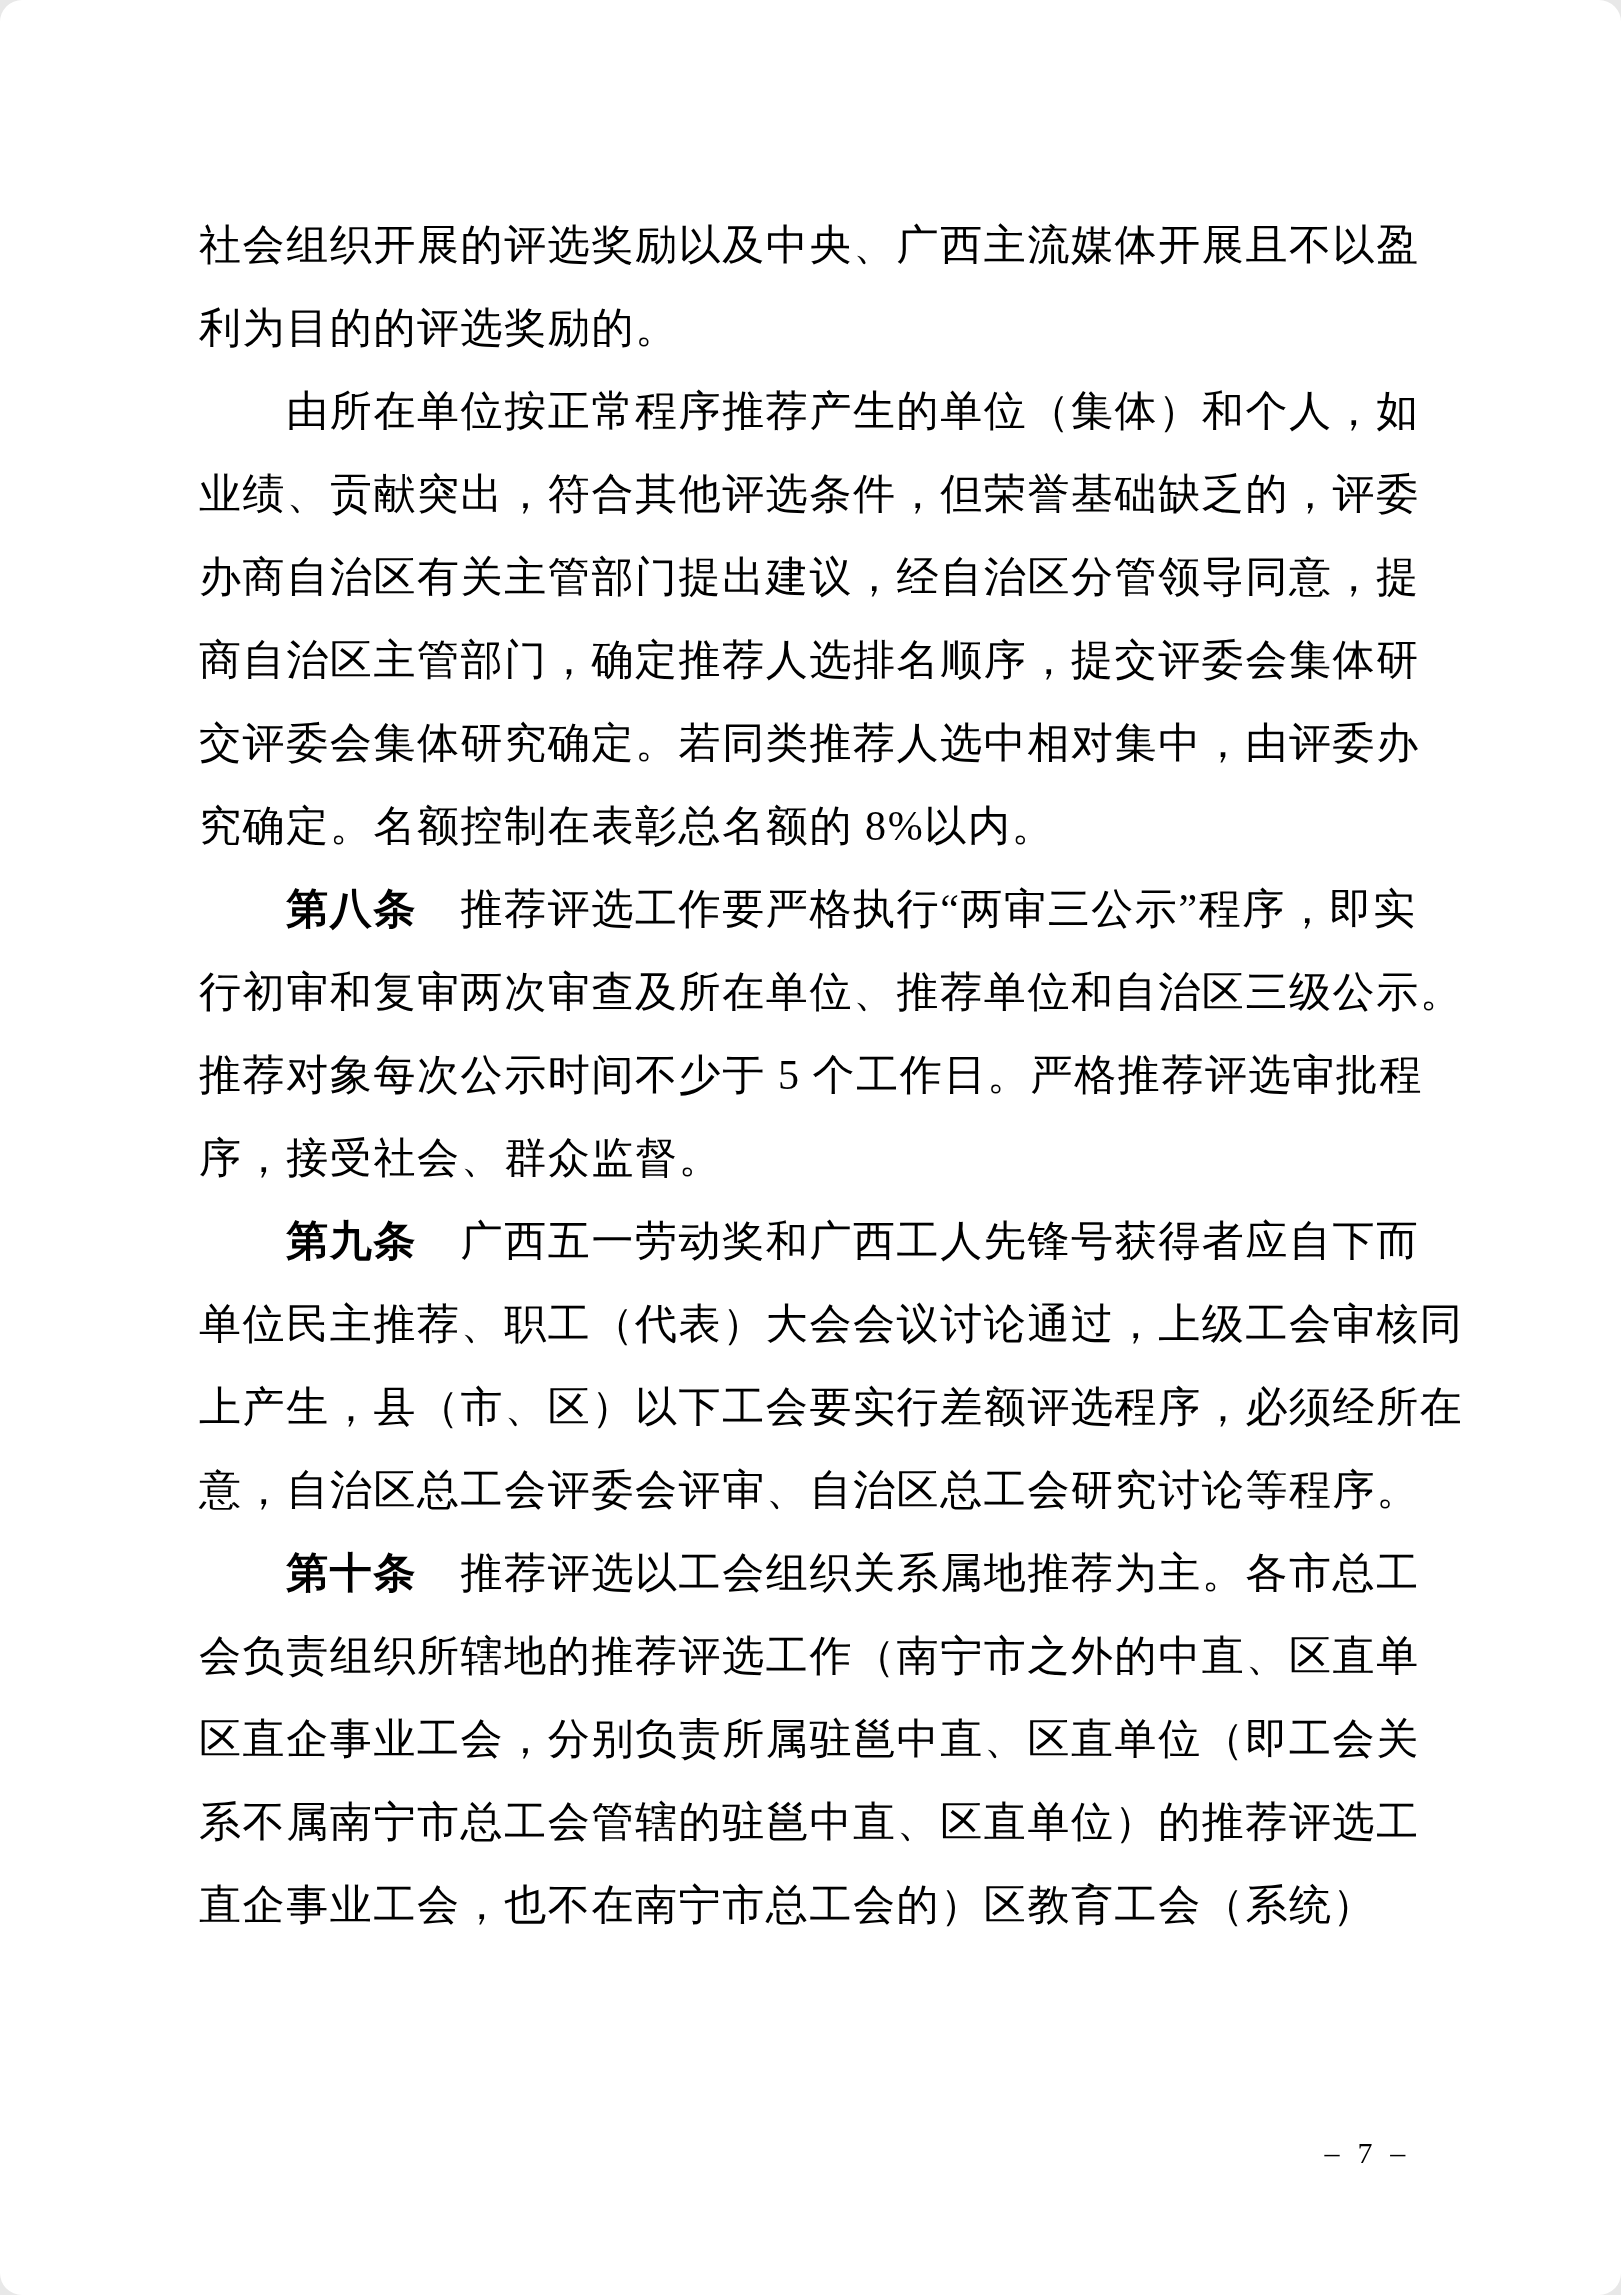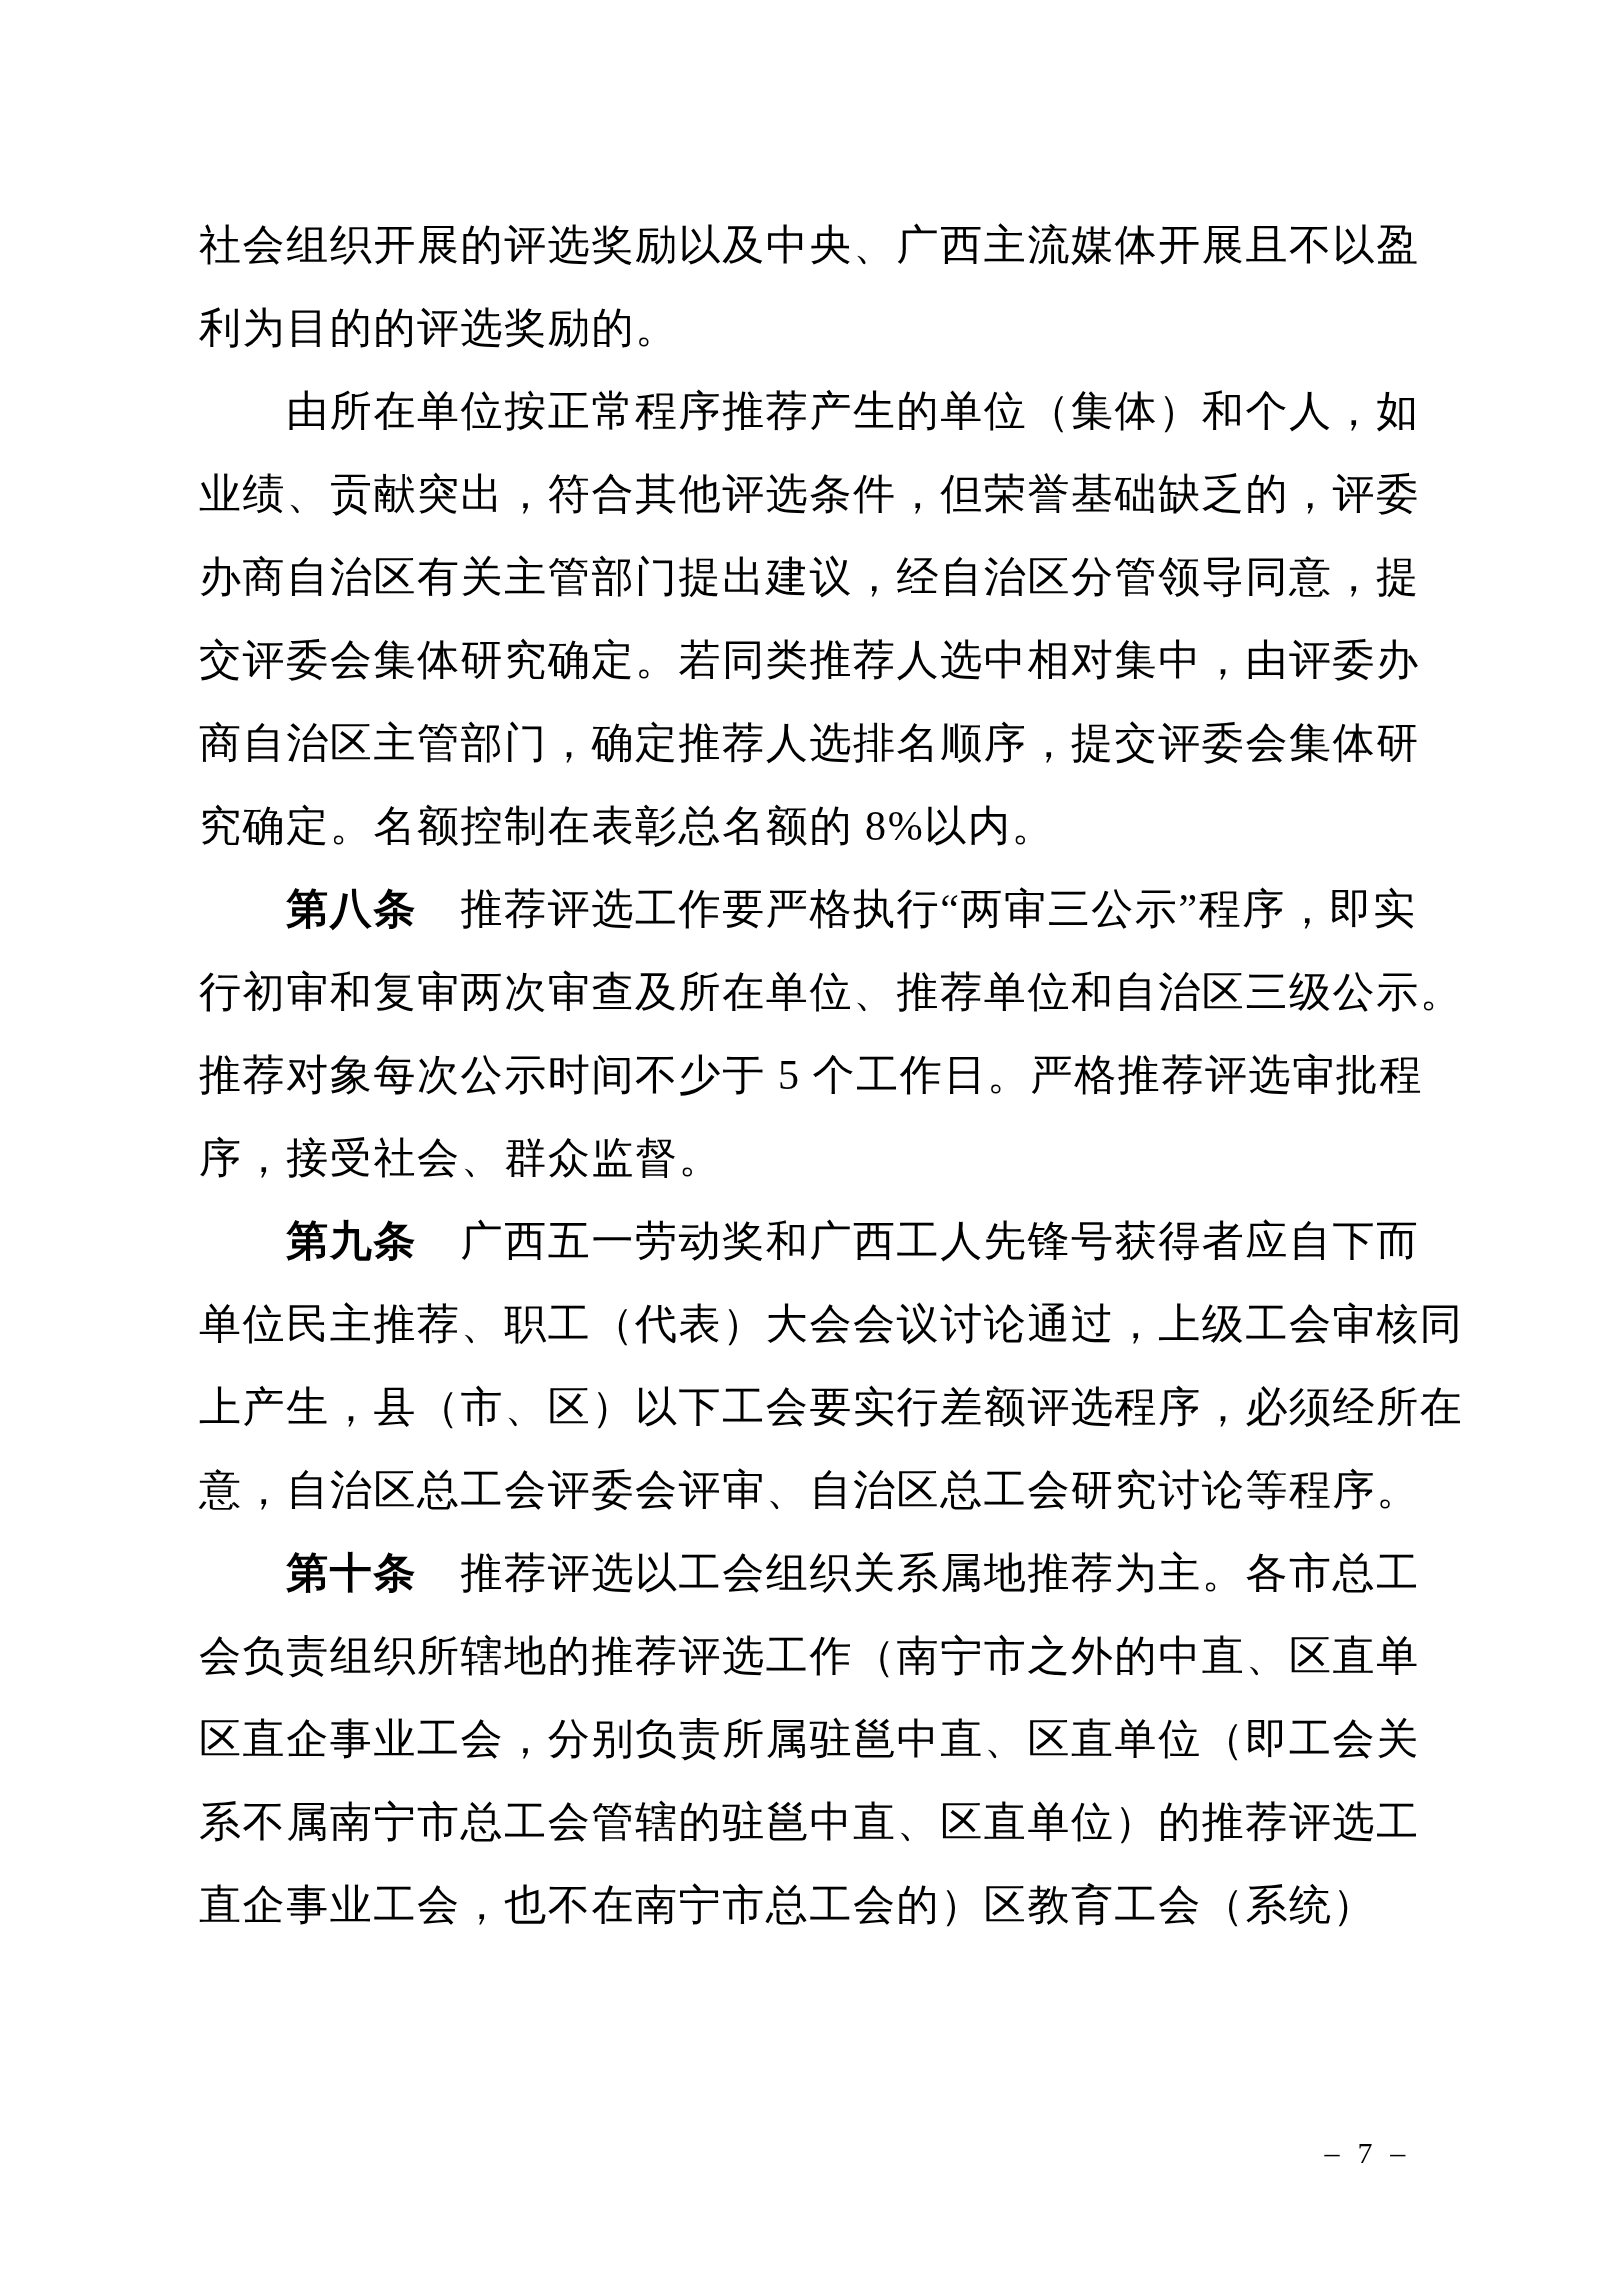--- a/index.html
+++ b/index.html
@@ -9,20 +9,21 @@
   }
   .page {
     position: relative;
     width: 1621px;
     height: 2295px;
     margin: 0 auto;
     background: #ffffff;
     color: #000000;
     font-family: "Liberation Serif", "DejaVu Serif", serif;
     overflow: hidden;
+    border-radius: 22px;
   }
   .text-block {
     position: absolute;
     left: 199px;
     top: 204px;
     width: 1233px;
   }
   .doc-line {
     height: 83px;
     line-height: 83px;
@@ -50,22 +51,22 @@
 </head>
 <body>
 
 <div class="page">
   <div class="text-block" id="doc-lines">
       <div class="doc-line"><span class="seg">社会组织开展的评选奖励以及中央、广西主流媒体开展且不以盈</span></div>
       <div class="doc-line"><span class="seg">利为目的的评选奖励的。</span></div>
       <div class="doc-line"><span class="seg">　　由所在单位按正常程序推荐产生的单位（集体）和个人，如</span></div>
       <div class="doc-line"><span class="seg">业绩、贡献突出，符合其他评选条件，但荣誉基础缺乏的，评委</span></div>
       <div class="doc-line"><span class="seg">办商自治区有关主管部门提出建议，经自治区分管领导同意，提</span></div>
+      <div class="doc-line"><span class="seg">商自治区主管部门，确定推荐人选排名顺序，提交评委会集体研</span></div>
       <div class="doc-line"><span class="seg">交评委会集体研究确定。若同类推荐人选中相对集中，由评委办</span></div>
-      <div class="doc-line"><span class="seg">商自治区主管部门，确定推荐人选排名顺序，提交评委会集体研</span></div>
       <div class="doc-line"><span class="seg">究确定。名额控制在表彰总名额的 8%以内。</span></div>
       <div class="doc-line"><span class="seg">　　</span><span class="seg bold">第八条</span><span class="seg">　推荐评选工作要严格执行“两审三公示”程序，即实</span></div>
       <div class="doc-line"><span class="seg">行初审和复审两次审查及所在单位、推荐单位和自治区三级公示。</span></div>
       <div class="doc-line"><span class="seg">推荐对象每次公示时间不少于 5 个工作日。严格推荐评选审批程</span></div>
       <div class="doc-line"><span class="seg">序，接受社会、群众监督。</span></div>
       <div class="doc-line"><span class="seg">　　</span><span class="seg bold">第九条</span><span class="seg">　广西五一劳动奖和广西工人先锋号获得者应自下而</span></div>
       <div class="doc-line"><span class="seg">单位民主推荐、职工（代表）大会会议讨论通过，上级工会审核同</span></div>
       <div class="doc-line"><span class="seg">上产生，县（市、区）以下工会要实行差额评选程序，必须经所在</span></div>
       <div class="doc-line"><span class="seg">意，自治区总工会评委会评审、自治区总工会研究讨论等程序。</span></div>
       <div class="doc-line"><span class="seg">　　</span><span class="seg bold">第十条</span><span class="seg">　推荐评选以工会组织关系属地推荐为主。各市总工</span></div>

